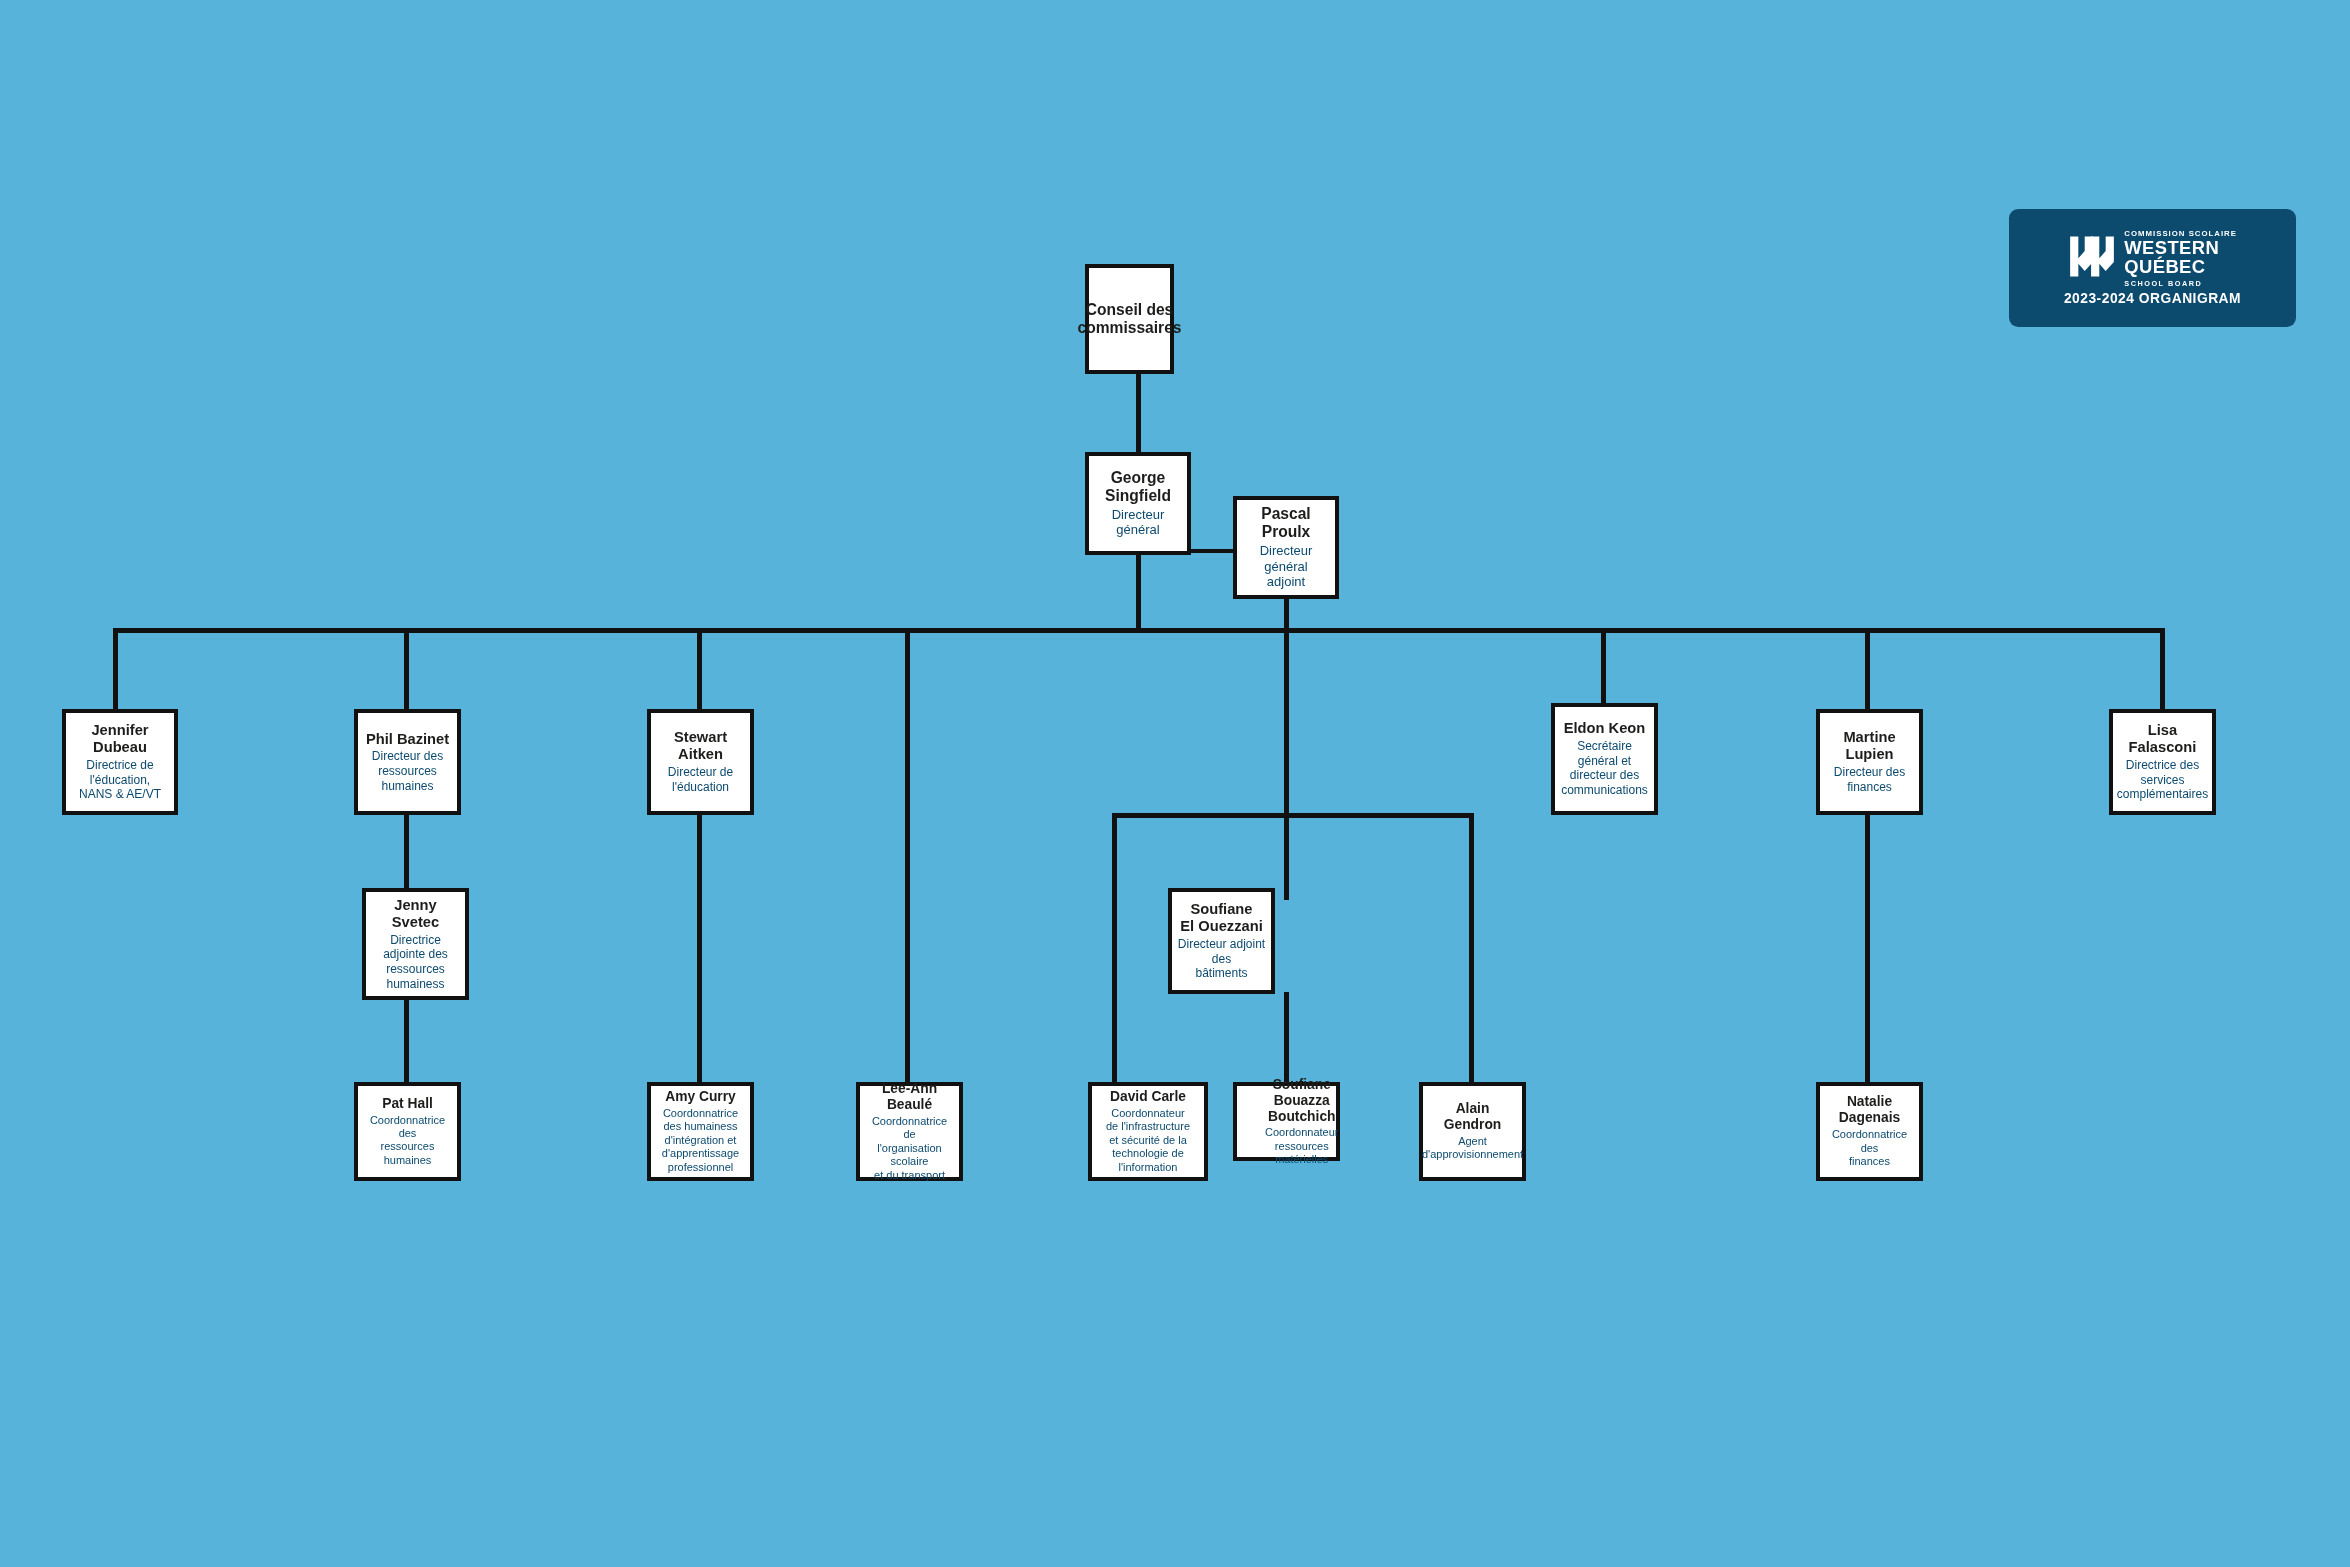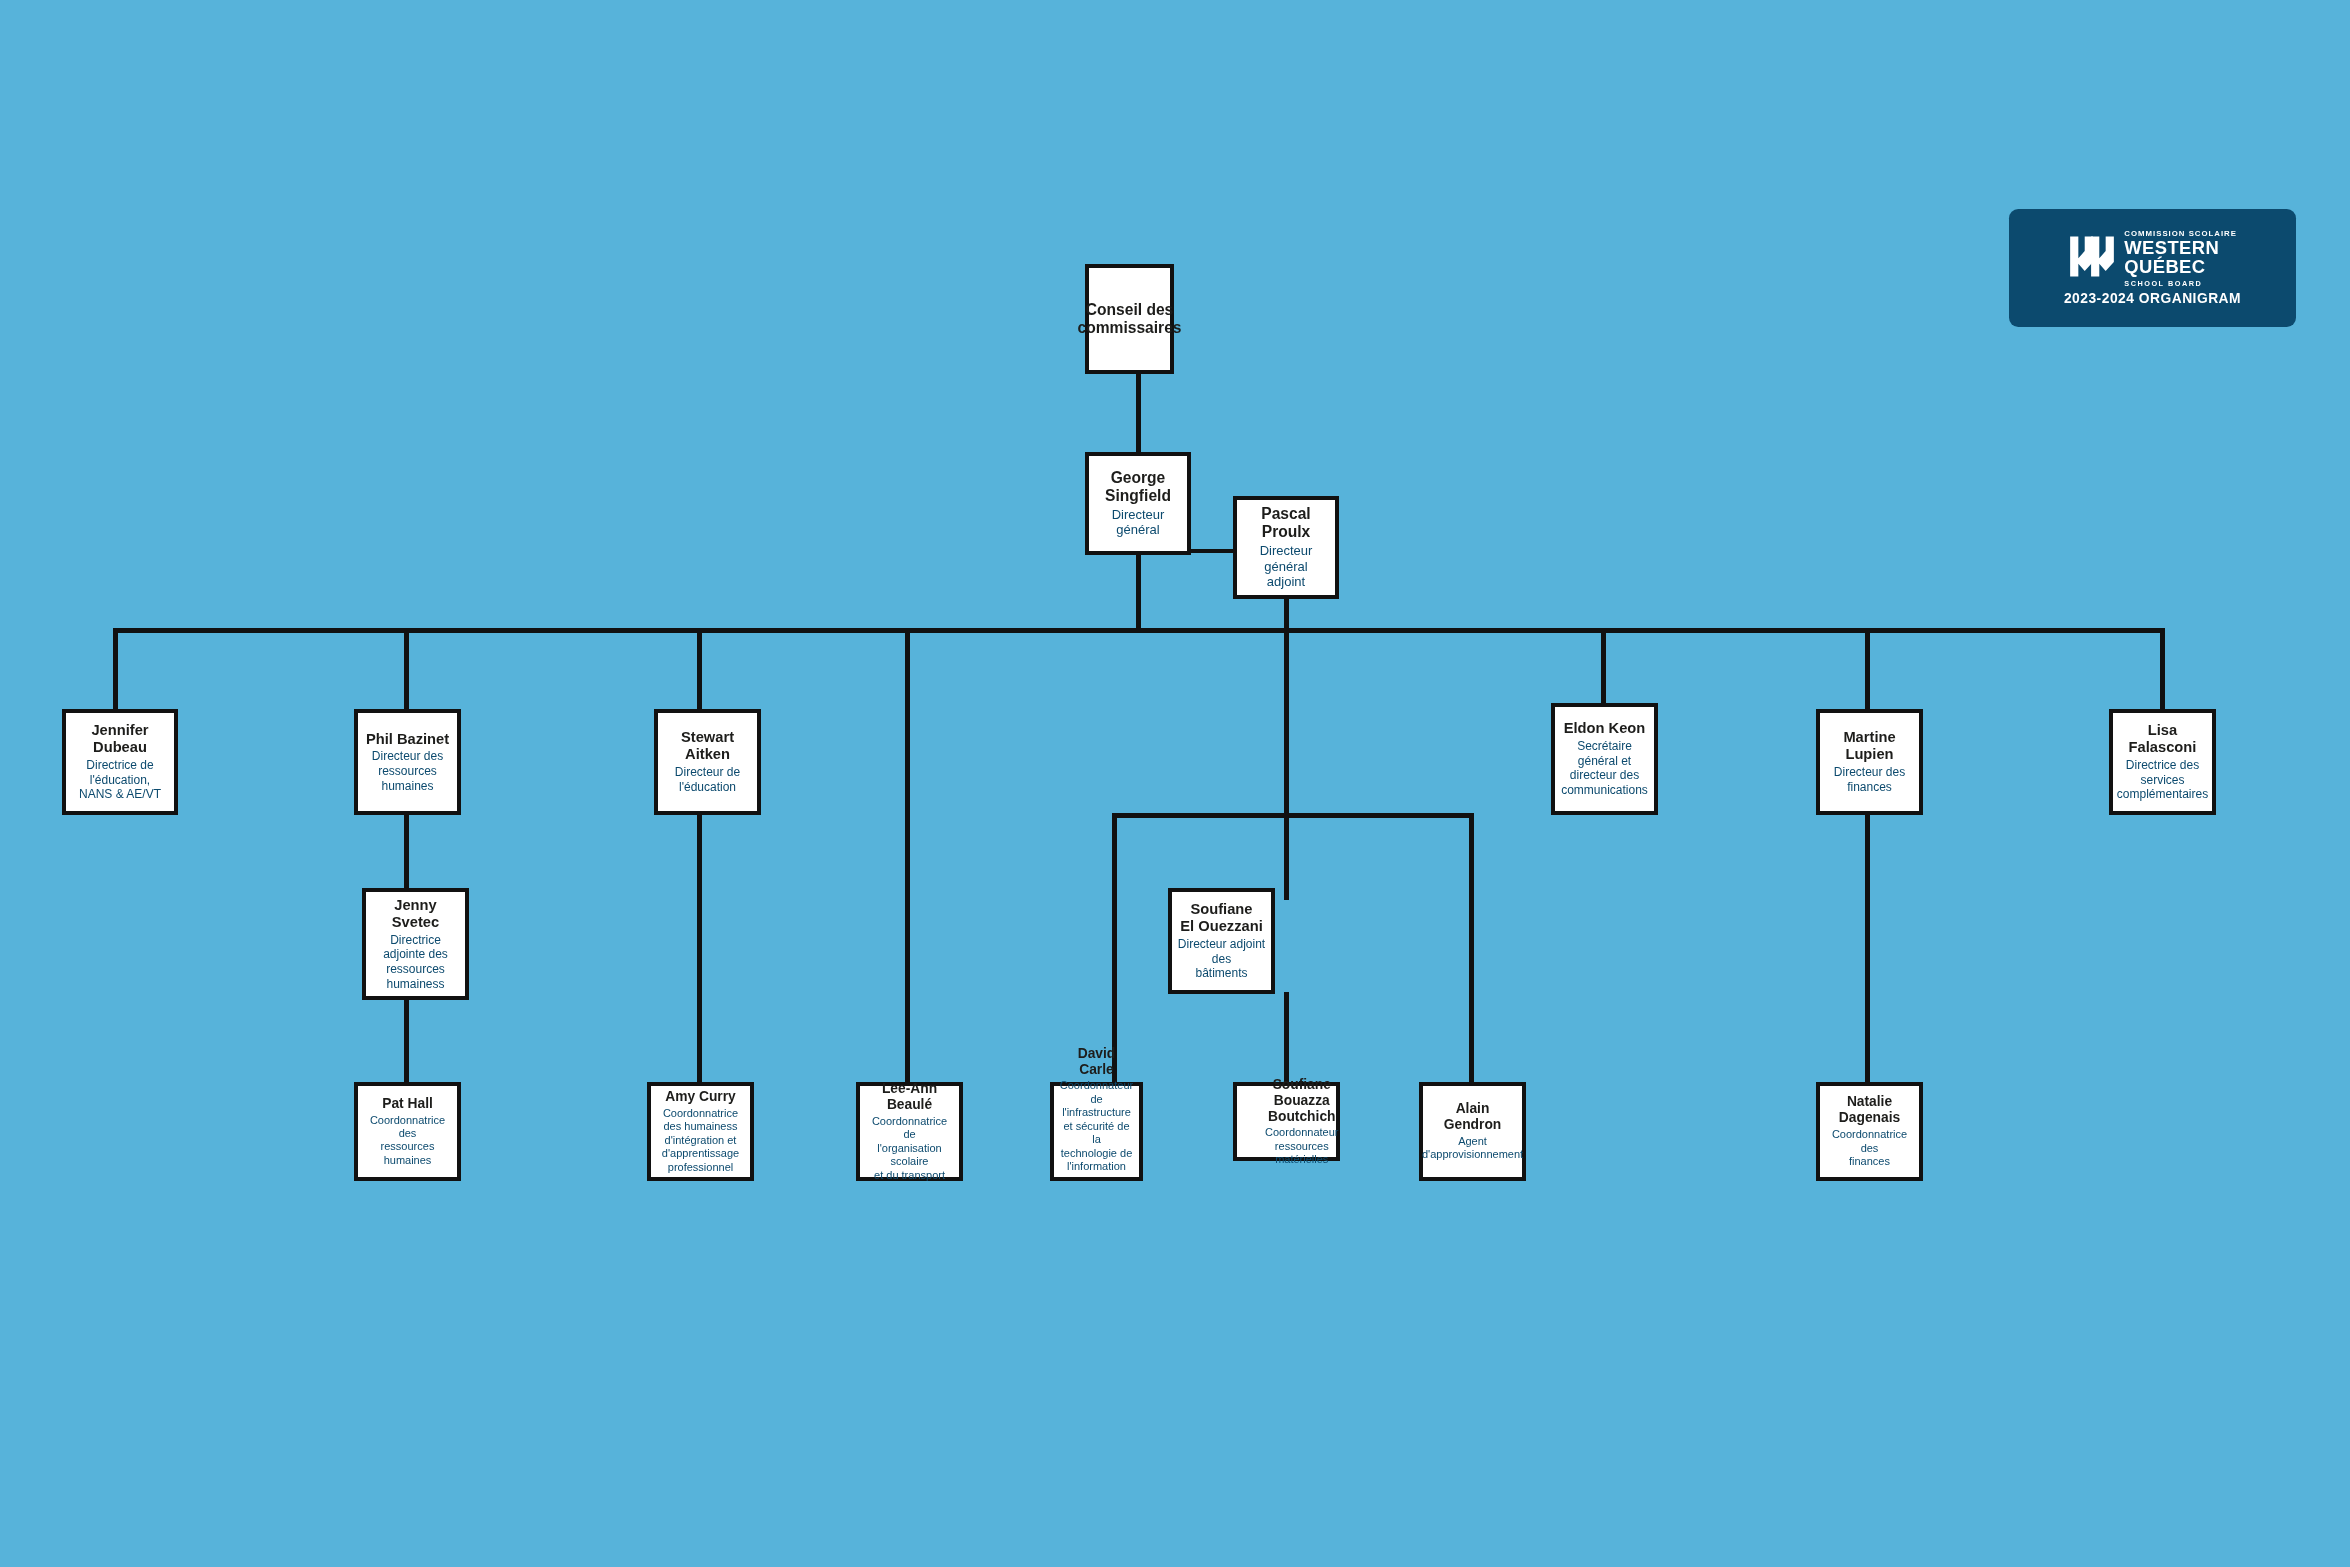--- a/index.html
+++ b/index.html
@@ -133,21 +133,21 @@
 l'éducation,
 NANS &amp; AE/VT</div>
   </div>
 
   <div class="node t2" style="left:354px;top:709px;width:107px;height:106px;">
     <div class="nm">Phil Bazinet</div>
     <div class="ti">Directeur des ressources
 humaines</div>
   </div>
 
-  <div class="node t2" style="left:647px;top:709px;width:107px;height:106px;margin-left:7px;">
+  <div class="node t2" style="left:647px;top:709px;width:107px;height:106px;">
     <div class="nm">Stewart Aitken</div>
     <div class="ti">Directeur de
 l'éducation</div>
   </div>
 
   <div class="node t2" style="left:1551px;top:703px;width:107px;height:112px;">
     <div class="nm">Eldon Keon</div>
     <div class="ti">Secrétaire général et
 directeur des
 communications</div>
@@ -192,21 +192,21 @@
 professionnel</div>
   </div>
 
   <div class="node t3" style="left:856px;top:1082px;width:107px;height:99px;">
     <div class="nm">Lee-Ann Beaulé</div>
     <div class="ti">Coordonnatrice de
 l'organisation scolaire
 et du transport</div>
   </div>
 
-  <div class="node t3" style="left:1050px;top:1082px;width:93px;height:99px;justify-content:flex-end;">
+  <div class="node t3" style="left:1088px;top:1082px;width:120px;height:99px;">
     <div class="nm">David Carle</div>
     <div class="ti">Coordonnateur
 de l'infrastructure
 et sécurité de la
 technologie de
 l'information</div>
   </div>
 
   <div class="node t3" style="left:1233px;top:1082px;width:107px;height:79px;padding-left:36px;">
     <div class="nm">Soufiane Bouazza

